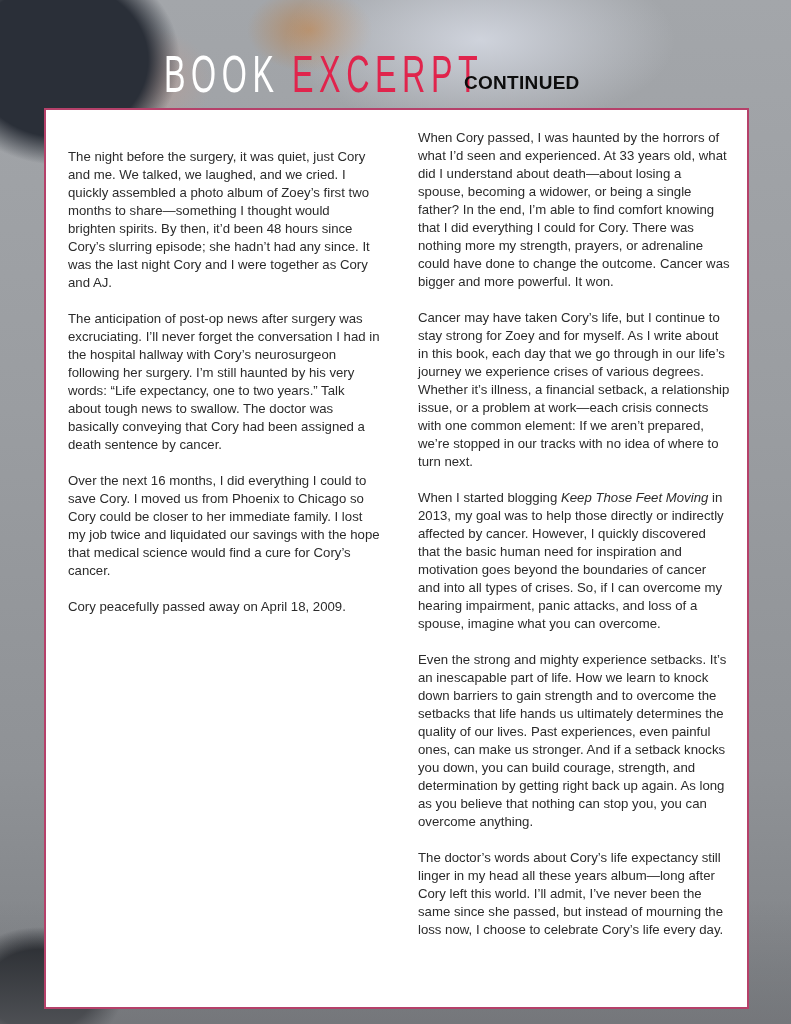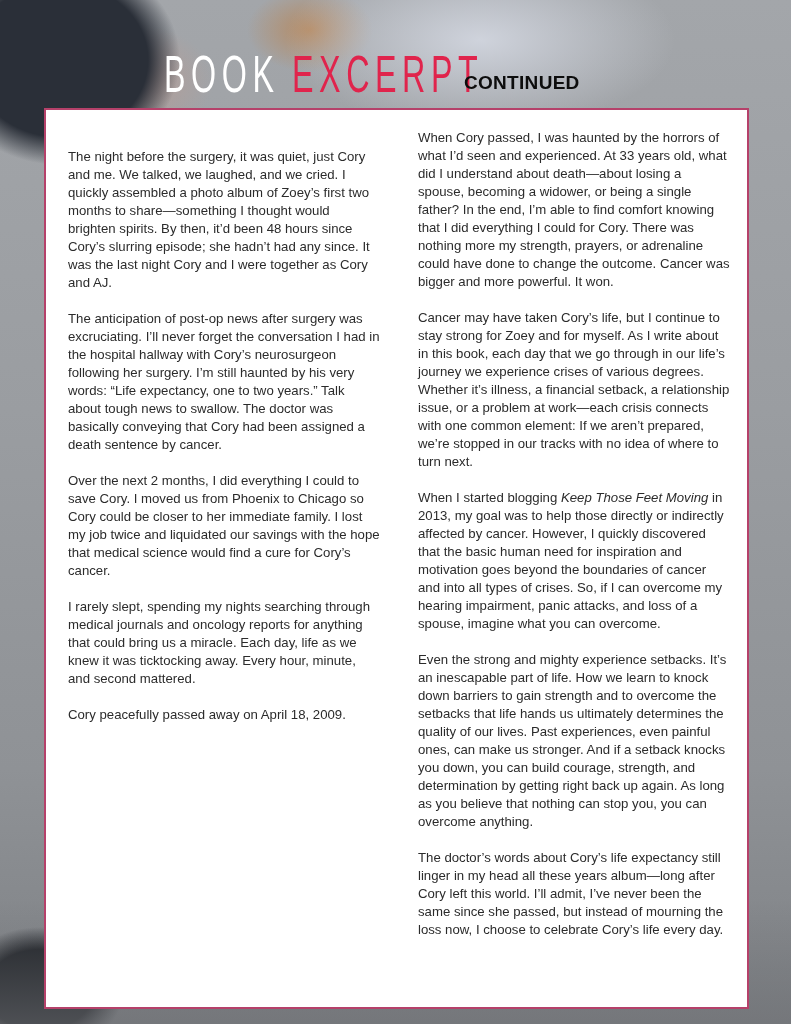--- a/index.html
+++ b/index.html
@@ -62,22 +62,21 @@
 <div class="header">
   <span class="title-word t-book">BOOK</span>
   <span class="title-word t-excerpt">EXCERPT</span>
   <span class="t-continued">CONTINUED</span>
 </div>
 
 <div class="card">
   <div class="col col-left">
     <p>The night before the surgery, it was quiet, just Cory and me. We talked, we laughed, and we cried. I quickly assembled a photo album of Zoey’s first two months to share—something I thought would brighten spirits. By then, it’d been 48 hours since Cory’s slurring episode; she hadn’t had any since. It was the last night Cory and I were together as Cory and AJ.</p>
     <p>The anticipation of post-op news after surgery was excruciating. I’ll never forget the conversation I had in the hospital hallway with Cory’s neurosurgeon following her surgery. I’m still haunted by his very words: “Life expectancy, one to two years.” Talk about tough news to swallow. The doctor was basically conveying that Cory had been assigned a death sentence by cancer.</p>
-    <p>Over the next 2 months, I did everything I could to save Cory. I moved us from Phoenix to Chicago so Cory could be closer to her immediate family. I lost my job twice and liquidated our savings with the hope that medical science would find a cure for Cory’s cancer.</p>
-    <p>I rarely slept, spending my nights searching through medical journals and oncology reports for anything that could bring us a miracle. Each day, life as we knew it was ticktocking away. Every hour, minute, and second mattered.</p>
+    <p>Over the next 16 months, I did everything I could to save Cory. I moved us from Phoenix to Chicago so Cory could be closer to her immediate family. I lost my job twice and liquidated our savings with the hope that medical science would find a cure for Cory’s cancer.</p>
     <p>Cory peacefully passed away on April 18, 2009.</p>
   </div>
   <div class="col col-right">
     <p>When Cory passed, I was haunted by the horrors of what I’d seen and experienced. At 33 years old, what did I understand about death—about losing a spouse, becoming a widower, or being a single father? In the end, I’m able to find comfort knowing that I did everything I could for Cory. There was nothing more my strength, prayers, or adrenaline could have done to change the outcome. Cancer was bigger and more powerful. It won.</p>
     <p>Cancer may have taken Cory’s life, but I continue to stay strong for Zoey and for myself. As I write about in this book, each day that we go through in our life’s journey we experience crises of various degrees. Whether it’s illness, a financial setback, a relationship issue, or a problem at work—each crisis connects with one common element: If we aren’t prepared, we’re stopped in our tracks with no idea of where to turn next.</p>
     <p><span>When I started blogging </span><em>Keep Those Feet Moving</em><span> in 2013, my goal was to help those directly or indirectly affected by cancer. However, I quickly discovered that the basic human need for inspiration and motivation goes beyond the boundaries of cancer and into all types of crises. So, if I can overcome my hearing impairment, panic attacks, and loss of a spouse, imagine what you can overcome.</span></p>
     <p>Even the strong and mighty experience setbacks. It’s an inescapable part of life. How we learn to knock down barriers to gain strength and to overcome the setbacks that life hands us ultimately determines the quality of our lives. Past experiences, even painful ones, can make us stronger. And if a setback knocks you down, you can build courage, strength, and determination by getting right back up again. As long as you believe that nothing can stop you, you can overcome anything.</p>
     <p>The doctor’s words about Cory’s life expectancy still linger in my head all these years album—long after Cory left this world. I’ll admit, I’ve never been the same since she passed, but instead of mourning the loss now, I choose to celebrate Cory’s life every day.</p>
   </div>
 </div>

